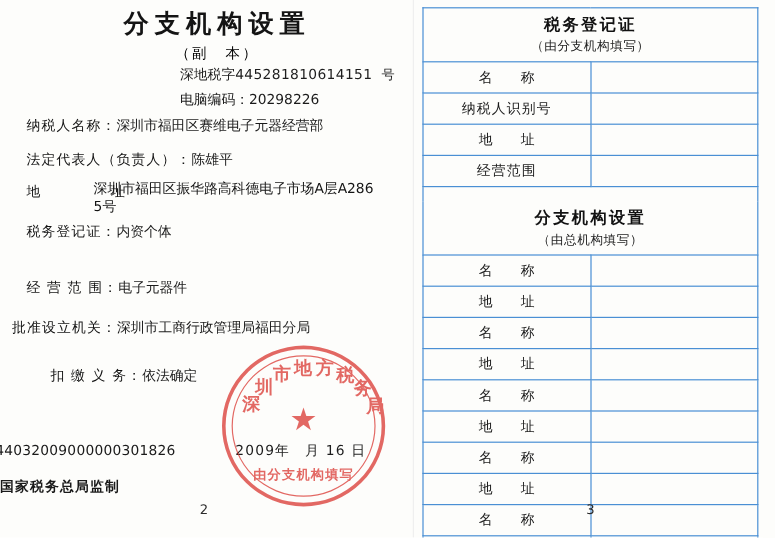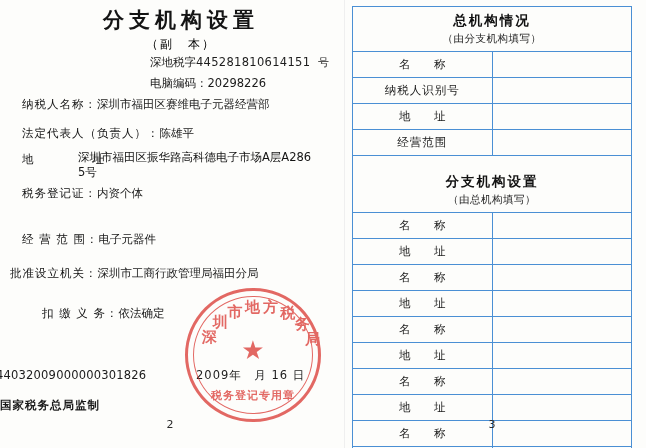--- a/index.html
+++ b/index.html
@@ -296,35 +296,35 @@
       <div class="seal-arc">
         <span style="transform:rotate(-62deg) translate(0,-58px) rotate(62deg)">深</span>
         <span style="transform:rotate(-44deg) translate(0,-58px) rotate(44deg)">圳</span>
         <span style="transform:rotate(-26deg) translate(0,-58px) rotate(26deg)">市</span>
         <span style="transform:rotate(-8deg) translate(0,-58px) rotate(8deg)">地</span>
         <span style="transform:rotate(10deg) translate(0,-58px) rotate(-10deg)">方</span>
         <span style="transform:rotate(28deg) translate(0,-58px) rotate(-28deg)">税</span>
         <span style="transform:rotate(46deg) translate(0,-58px) rotate(-46deg)">务</span>
         <span style="transform:rotate(64deg) translate(0,-58px) rotate(-64deg)">局</span>
       </div>
-      <div class="seal-bottom">税务登记专用章</div>
+      <div class="seal-bottom">由分支机构填写</div>
     </div>
 
     <div class="footer-issuer">国家税务总局监制</div>
     <div class="page-num-left">2</div>
   </div>
 
   <div class="spine"></div>
 
   <div class="right">
     <table class="rtable">
       <tbody>
           <tr>
         <td class="hdr" colspan="2">
-          <div class="hdr-main">总机构情况</div>
+          <div class="hdr-main">税务登记证</div>
           <div class="hdr-sub">（由分支机构填写）</div>
         </td>
       </tr>
       <tr>
         <td class="lbl">名　称</td>
         <td></td>
       </tr>
       <tr>
         <td class="lbl-wide">纳税人识别号</td>
         <td></td>

